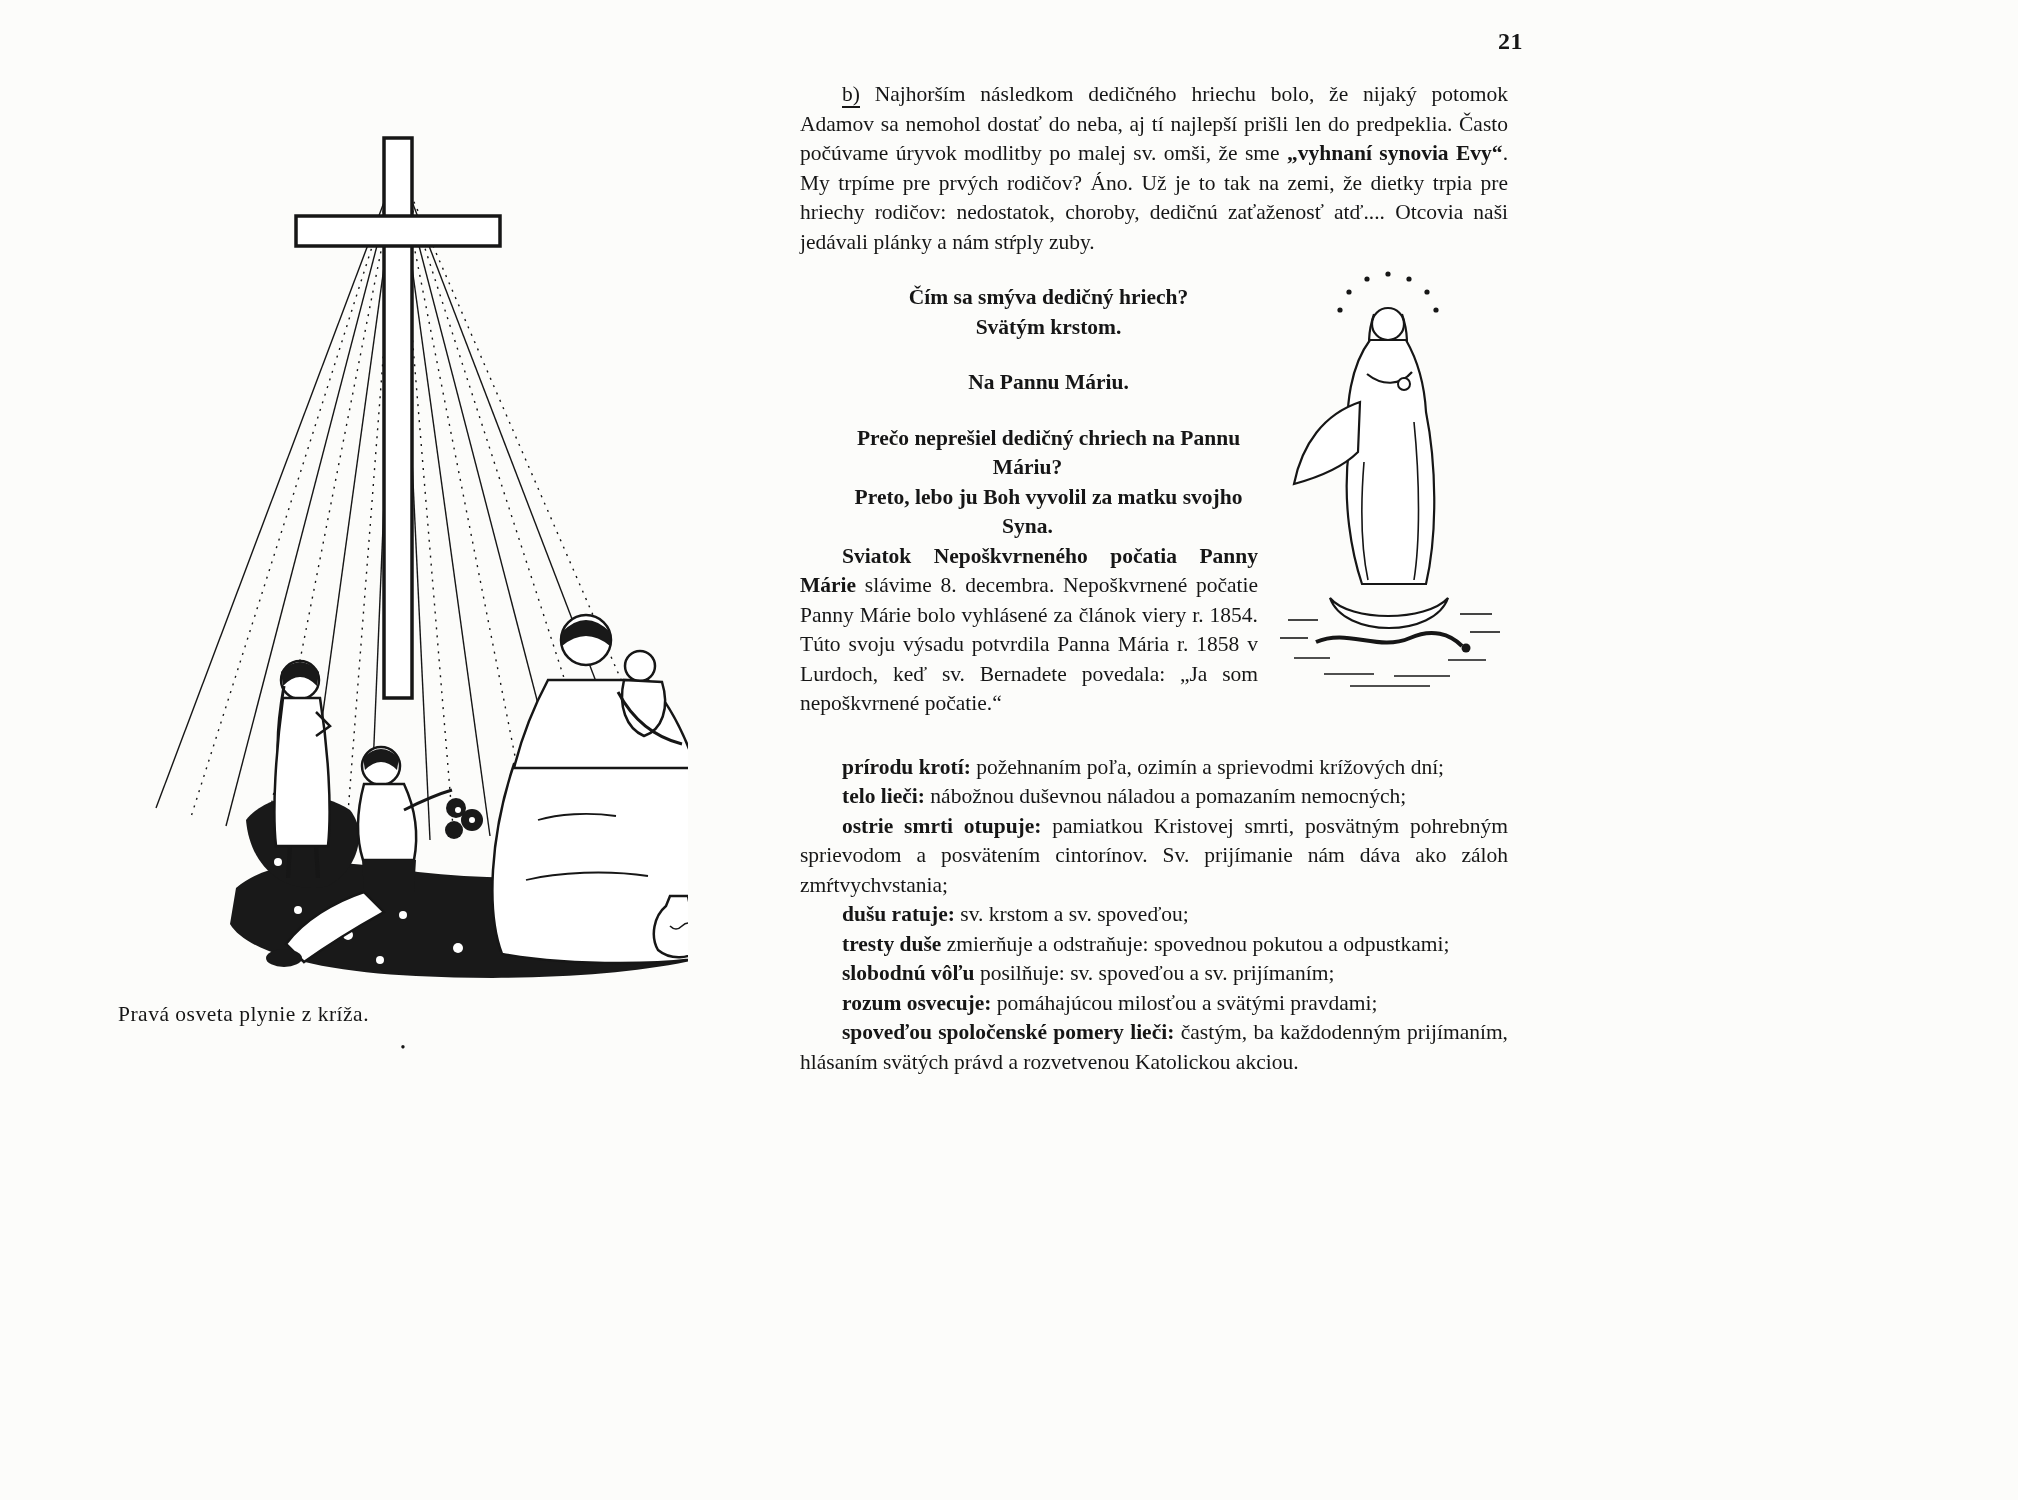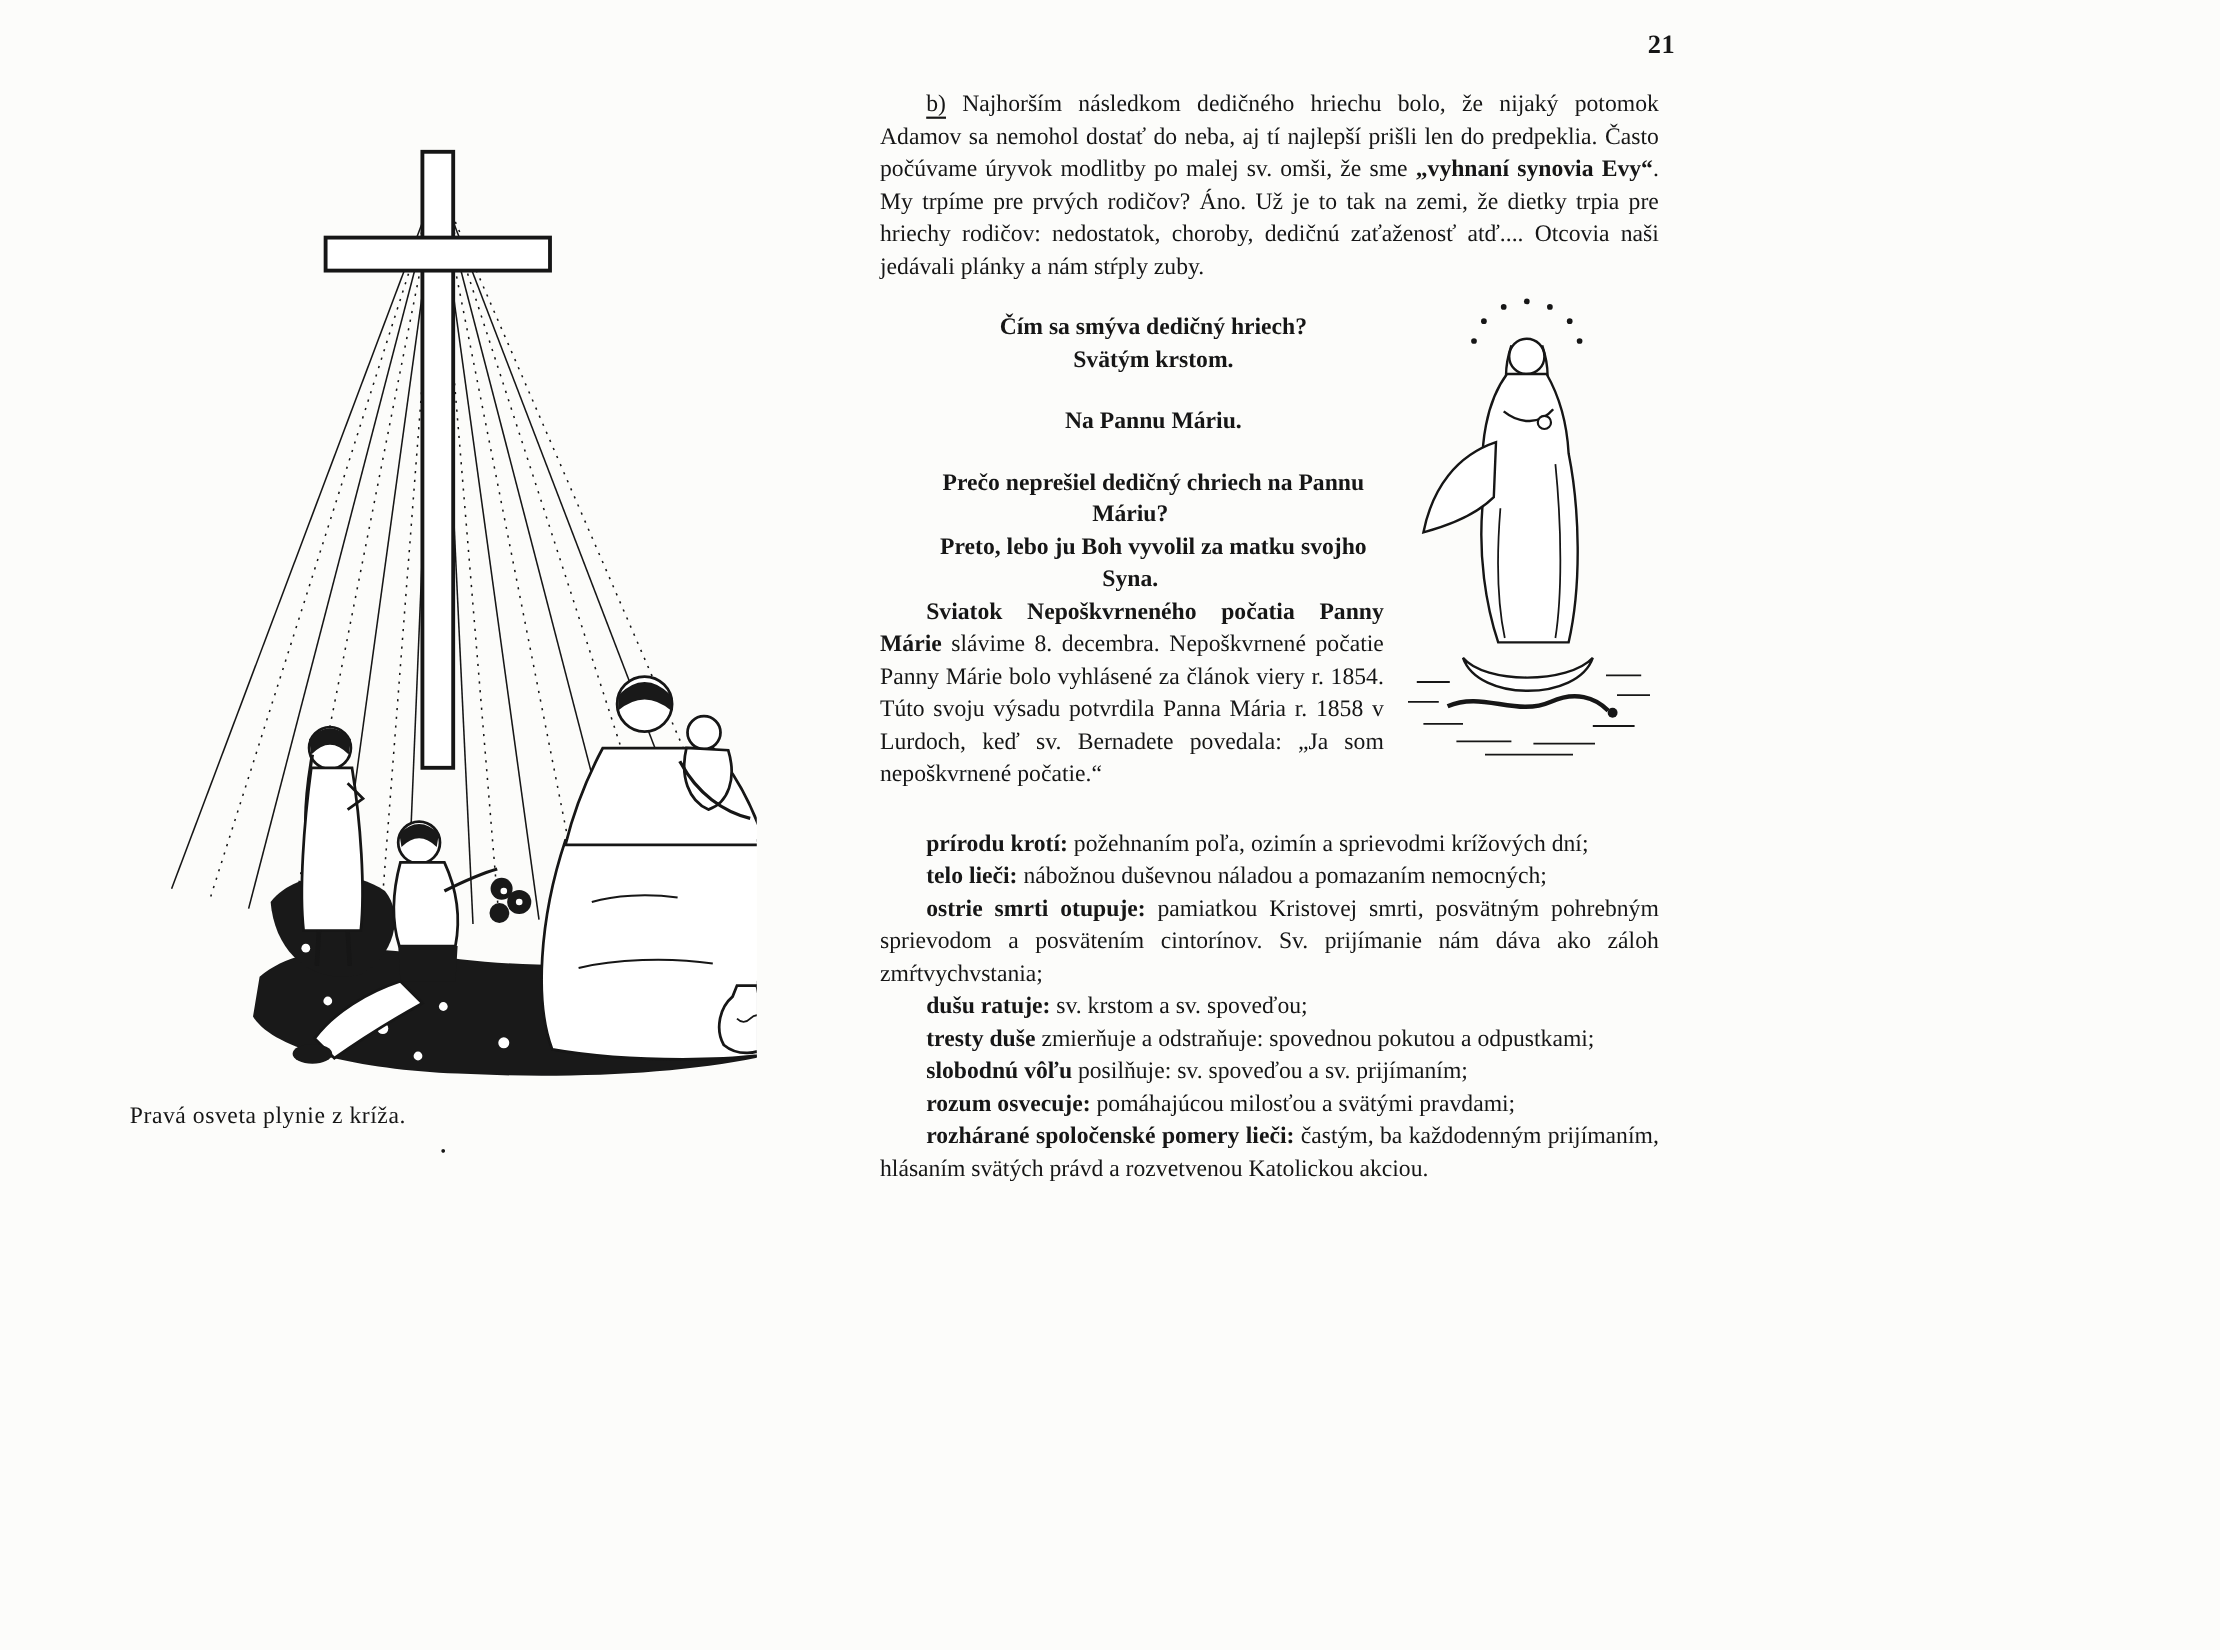--- a/index.html
+++ b/index.html
@@ -237,18 +237,18 @@
     </p>
     <p class="remedy just indent">
       <span class="remedy-label">slobodnú vôľu</span>
       <span>posilňuje: sv. spoveďou a sv. prijímaním;</span>
     </p>
     <p class="remedy just indent">
       <span class="remedy-label">rozum osvecuje:</span>
       <span>pomáhajúcou milosťou a svätými pravdami;</span>
     </p>
     <p class="remedy just indent">
-      <span class="remedy-label">rozhárané spoločenské pomery lieči:</span>
+      <span class="remedy-label">spoveďou spoločenské pomery lieči:</span>
       <span>častým, ba každodenným prijímaním, hlásaním svätých právd a rozvetvenou Katolickou akciou.</span>
     </p>
   </div>
 
 </div>
 
 </body></html>

